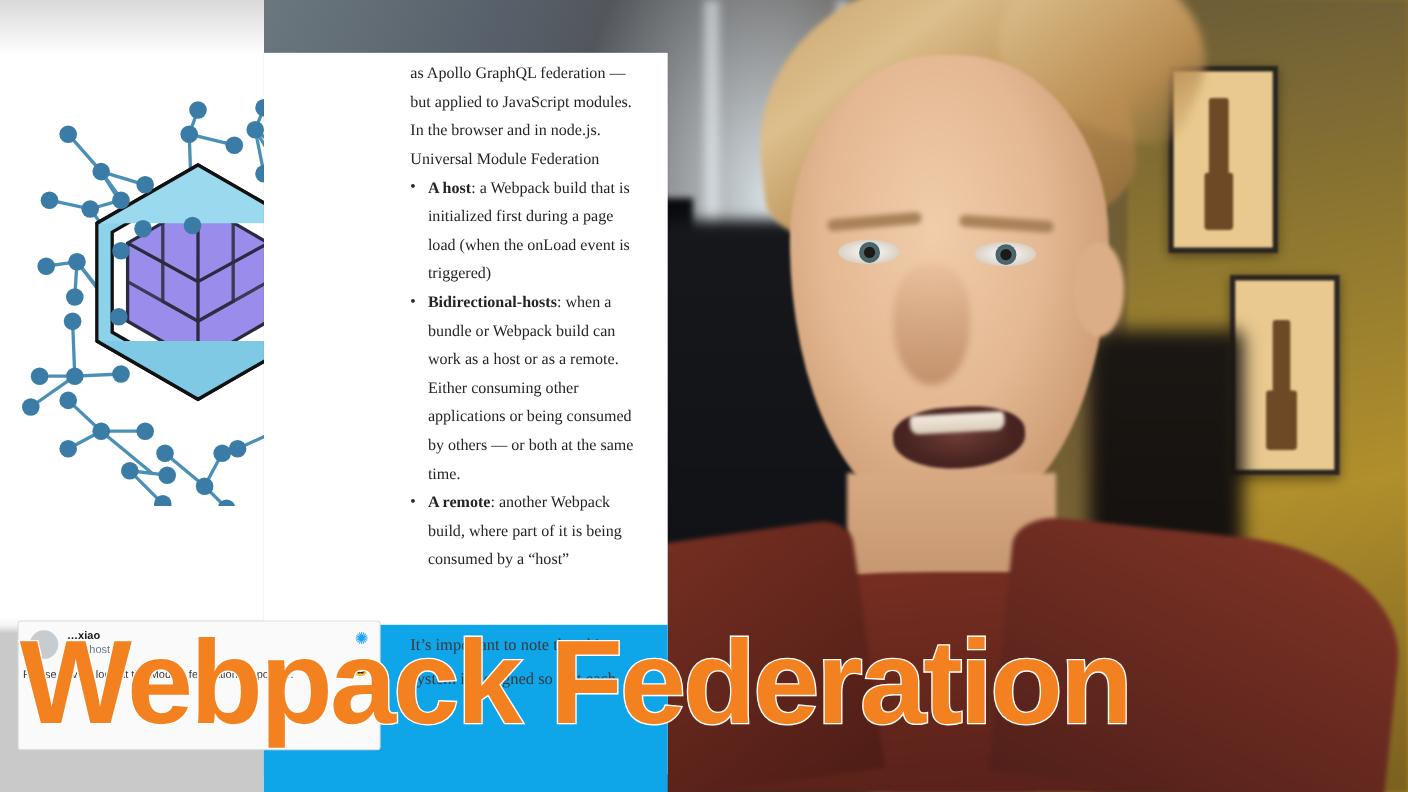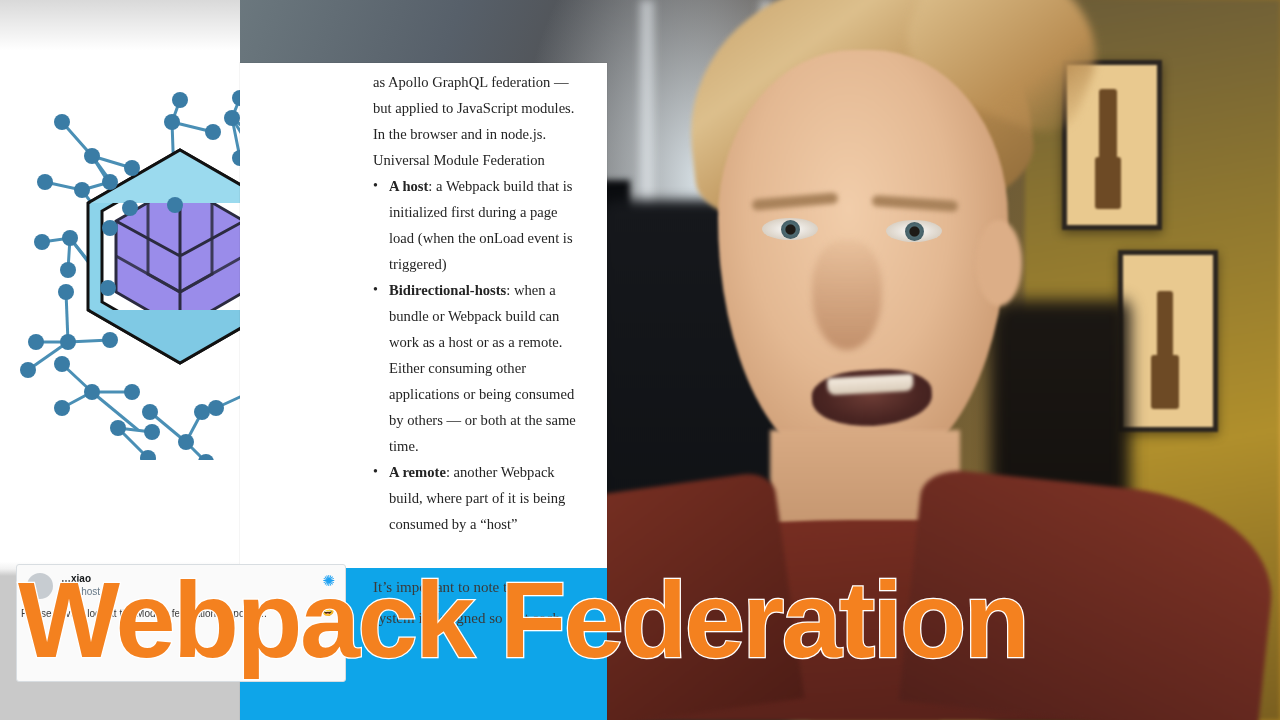--- a/index.html
+++ b/index.html
@@ -137,21 +137,21 @@
   
   .left-panel {
     position:absolute; left:0; top:0; width:240px; height:720px;
     background:linear-gradient(180deg,#d9d9d9 0%, #ffffff 7%, #ffffff 78%, #f2f2f2 79%, #c9c9c9 80%, #c9c9c9 100%);
   }
   .logo-wrap { position:absolute; left:0; top:60px; width:360px; height:400px; }
   .logo-wrap svg { display:block; }
 
   
   .article {
-    position:absolute; left:240px; top:63px; width:367px; height:656px;
+    position:absolute; left:240px; top:48px; width:367px; height:656px;
     background:#ffffff;
     box-shadow:0 0 0 1px rgba(0,0,0,.04);
   }
   .article-inner { padding:6px 26px 0 133px; }
   .article p, .article li {
     font-family:"Liberation Serif", serif;
     font-size:14.6px; line-height:26px; color:#242424;
   }
   .article ul { margin:0; padding:0; list-style:none; }
   .article li { position:relative; padding-left:16px; margin-top:0; }

